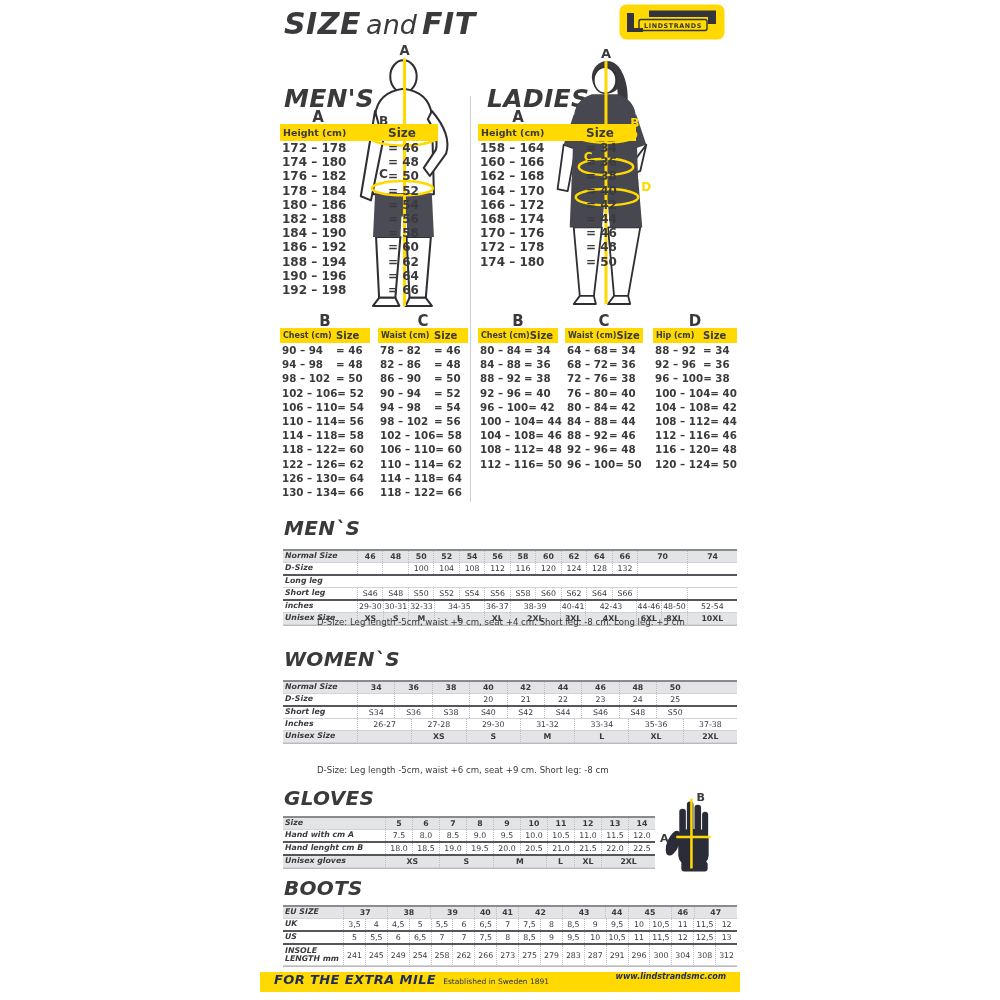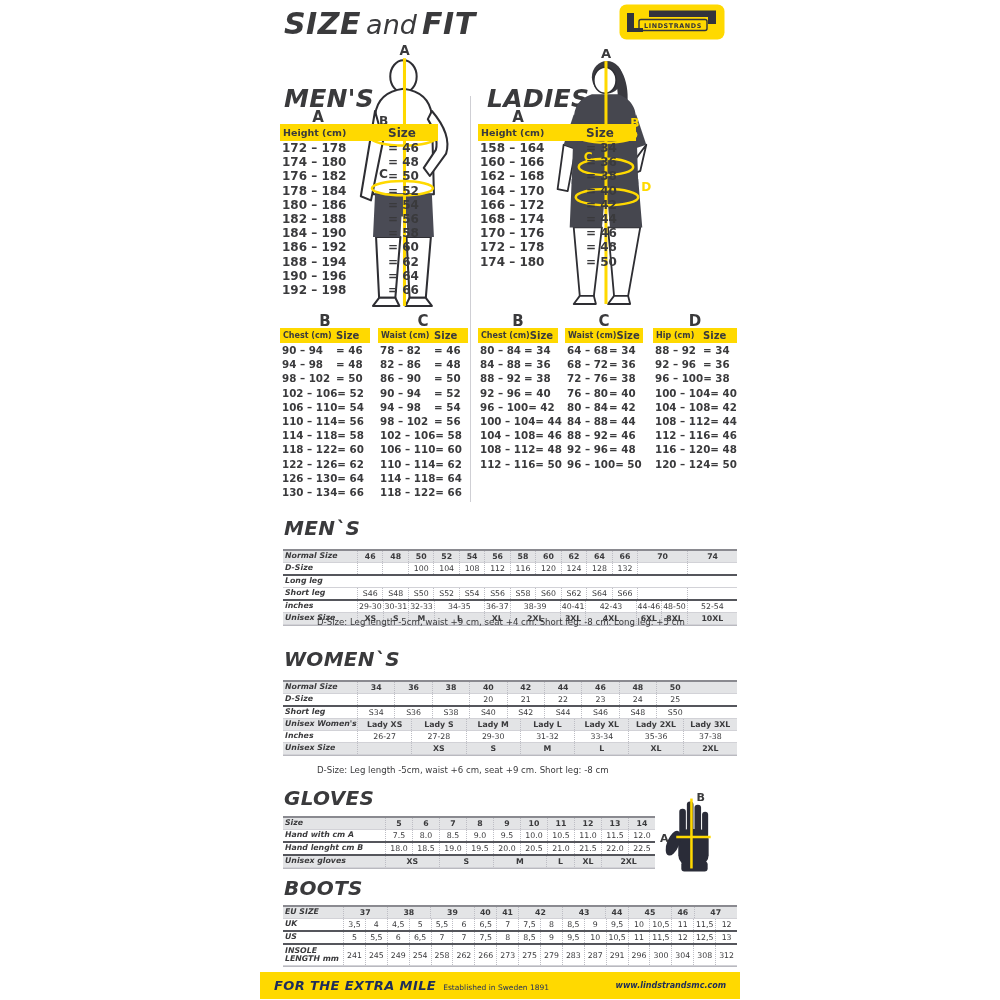--- a/index.html
+++ b/index.html
@@ -38,22 +38,22 @@
   .gtable.gloves .glabel{width:100px;}
   .gcells{flex:1;display:flex;}
   .gcell{flex-basis:0;display:flex;align-items:center;justify-content:center;
          font-size:7.8px;border-left:1px dotted #bdbdc4;white-space:nowrap;}
   .grow.shaded .gcell{font-weight:bold;}
   .gpad{flex-basis:0;}
   .footnote{position:absolute;font-size:8.6px;color:#3a3a3c;white-space:nowrap;padding-left:33px;}
   
   .fig{position:absolute;}
   
-  .footer{position:absolute;left:260px;top:972px;width:480px;height:27px;background:#ffd900;
-          display:flex;align-items:center;justify-content:space-between;padding:0 14px;box-sizing:border-box;}
+  .footer{position:absolute;left:260px;top:972px;width:480px;height:20px;background:#ffd900;
+          display:flex;justify-content:space-between;padding:0 14px;box-sizing:border-box;}
   .foot-left{display:flex;align-items:baseline;gap:7px;white-space:nowrap;}
   .slogan{font-style:italic;font-weight:bold;font-size:13px;color:#1d2c5a;letter-spacing:.4px;}
   .estab{font-size:7.5px;color:#1d2c5a;}
   .site{font-style:italic;font-weight:bold;font-size:8px;color:#1d2c5a;white-space:nowrap;margin-left:36px;}
 </style>
 </head>
 <body>
 
 <div class="page">
 
@@ -604,32 +604,20 @@
           <span class="gcell" style="flex-grow: 1;">S38</span>
           <span class="gcell" style="flex-grow: 1;">S40</span>
           <span class="gcell" style="flex-grow: 1;">S42</span>
           <span class="gcell" style="flex-grow: 1;">S44</span>
           <span class="gcell" style="flex-grow: 1;">S46</span>
           <span class="gcell" style="flex-grow: 1;">S48</span>
           <span class="gcell" style="flex-grow: 1;">S50</span>
           <span class="gpad" style="flex-grow: 1.2;"></span>
         </span>
       </div>
-      <div class="grow shaded">
-        <span class="glabel">Unisex Women's</span>
-        <span class="gcells">
-          <span class="gcell" style="flex-grow: 1;">Lady XS</span>
-          <span class="gcell" style="flex-grow: 1;">Lady S</span>
-          <span class="gcell" style="flex-grow: 1;">Lady M</span>
-          <span class="gcell" style="flex-grow: 1;">Lady L</span>
-          <span class="gcell" style="flex-grow: 1;">Lady XL</span>
-          <span class="gcell" style="flex-grow: 1;">Lady 2XL</span>
-          <span class="gcell" style="flex-grow: 1;">Lady 3XL</span>
-        </span>
-      </div>
       <div class="grow">
         <span class="glabel">Inches</span>
         <span class="gcells">
           <span class="gcell" style="flex-grow: 1;">26-27</span>
           <span class="gcell" style="flex-grow: 1;">27-28</span>
           <span class="gcell" style="flex-grow: 1;">29-30</span>
           <span class="gcell" style="flex-grow: 1;">31-32</span>
           <span class="gcell" style="flex-grow: 1;">33-34</span>
           <span class="gcell" style="flex-grow: 1;">35-36</span>
           <span class="gcell" style="flex-grow: 1;">37-38</span>

